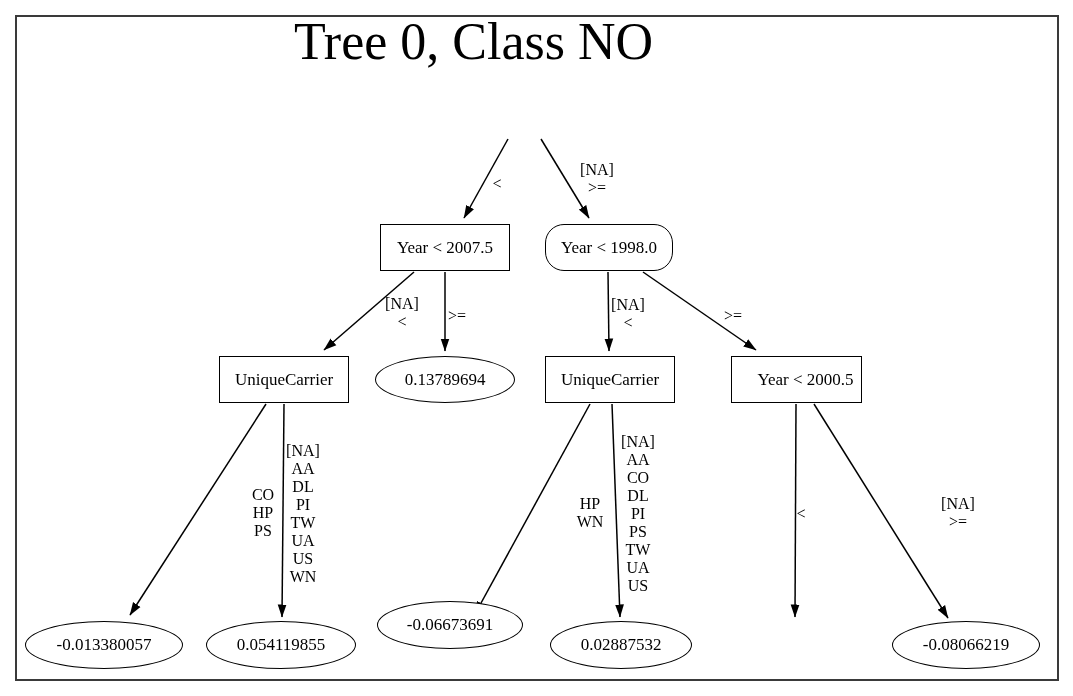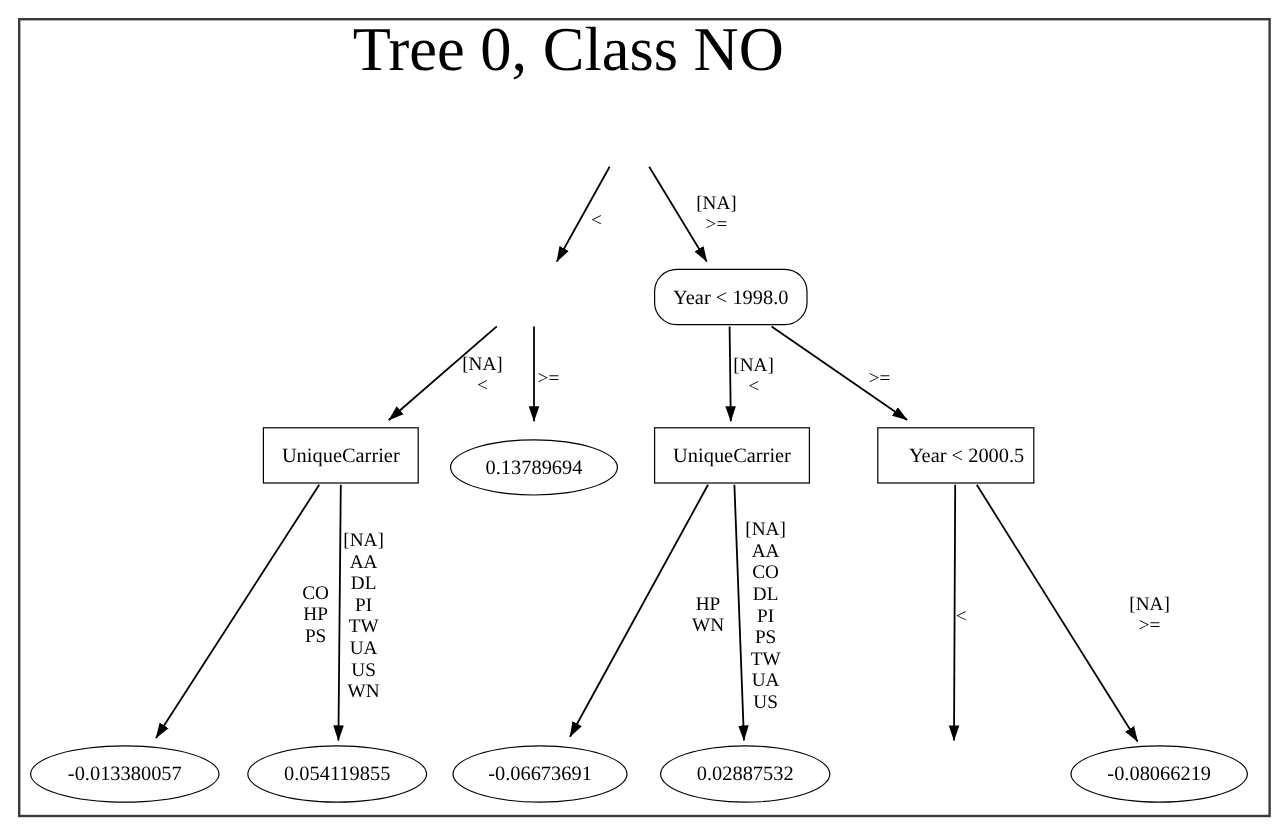--- a/index.html
+++ b/index.html
@@ -79,29 +79,30 @@
       <line x1="643" y1="272" x2="756" y2="350" marker-end="url(#arrow)"></line>
       <line x1="266" y1="404" x2="130" y2="615" marker-end="url(#arrow)"></line>
       <line x1="284" y1="404" x2="282" y2="617" marker-end="url(#arrow)"></line>
       <line x1="590" y1="404" x2="475" y2="614" marker-end="url(#arrow)"></line>
       <line x1="612" y1="404" x2="620" y2="617" marker-end="url(#arrow)"></line>
       <line x1="796" y1="404" x2="795" y2="617" marker-end="url(#arrow)"></line>
       <line x1="814" y1="404" x2="948" y2="618" marker-end="url(#arrow)"></line>
     </g>
   </svg>
 
+  <div class="node box" style="left:380px; top:224px; width:130px; height:47px;">Year &lt; 2007.5</div>
   <div class="node box" style="left:545px; top:224px; width:128px; height:47px;border-radius:19px;">Year &lt; 1998.0</div>
   <div class="node box" style="left:219px; top:356px; width:130px; height:47px;">UniqueCarrier</div>
   <div class="node box" style="left:545px; top:356px; width:130px; height:47px;">UniqueCarrier</div>
   <div class="node box" style="left:731px; top:356px; width:131px; height:47px;padding-left:18px;">Year &lt; 2000.5</div>
 
-  <div class="node ellipse" style="left:375px; top:366px; width:140px; height:47px;text-align:center;">0.13789694</div>
+  <div class="node ellipse" style="left:375px; top:356px; width:140px; height:47px;text-align:center;">0.13789694</div>
   <div class="node ellipse" style="left:25px;  top:621px; width:158px; height:48px;">-0.013380057</div>
   <div class="node ellipse" style="left:206px; top:621px; width:150px; height:48px;">0.054119855</div>
-  <div class="node ellipse" style="left:377px; top:621px; width:146px; height:48px;text-align:center;">-0.06673691</div>
+  <div class="node ellipse" style="left:377px; top:601px; width:146px; height:48px;text-align:center;">-0.06673691</div>
   <div class="node ellipse" style="left:550px; top:621px; width:142px; height:48px;">0.02887532</div>
   <div class="node ellipse" style="left:892px; top:621px; width:148px; height:48px;">-0.08066219</div>
 
   <div class="edge-label" style="left:497px; top:184px;">&lt;</div>
   <div class="edge-label" style="left:597px; top:179px;">[NA]
 &gt;=</div>
   <div class="edge-label" style="left:402px; top:313px;">[NA]
 &lt;</div>
   <div class="edge-label" style="left:457px; top:316px;">&gt;=</div>
   <div class="edge-label" style="left:628px; top:314px;">[NA]

